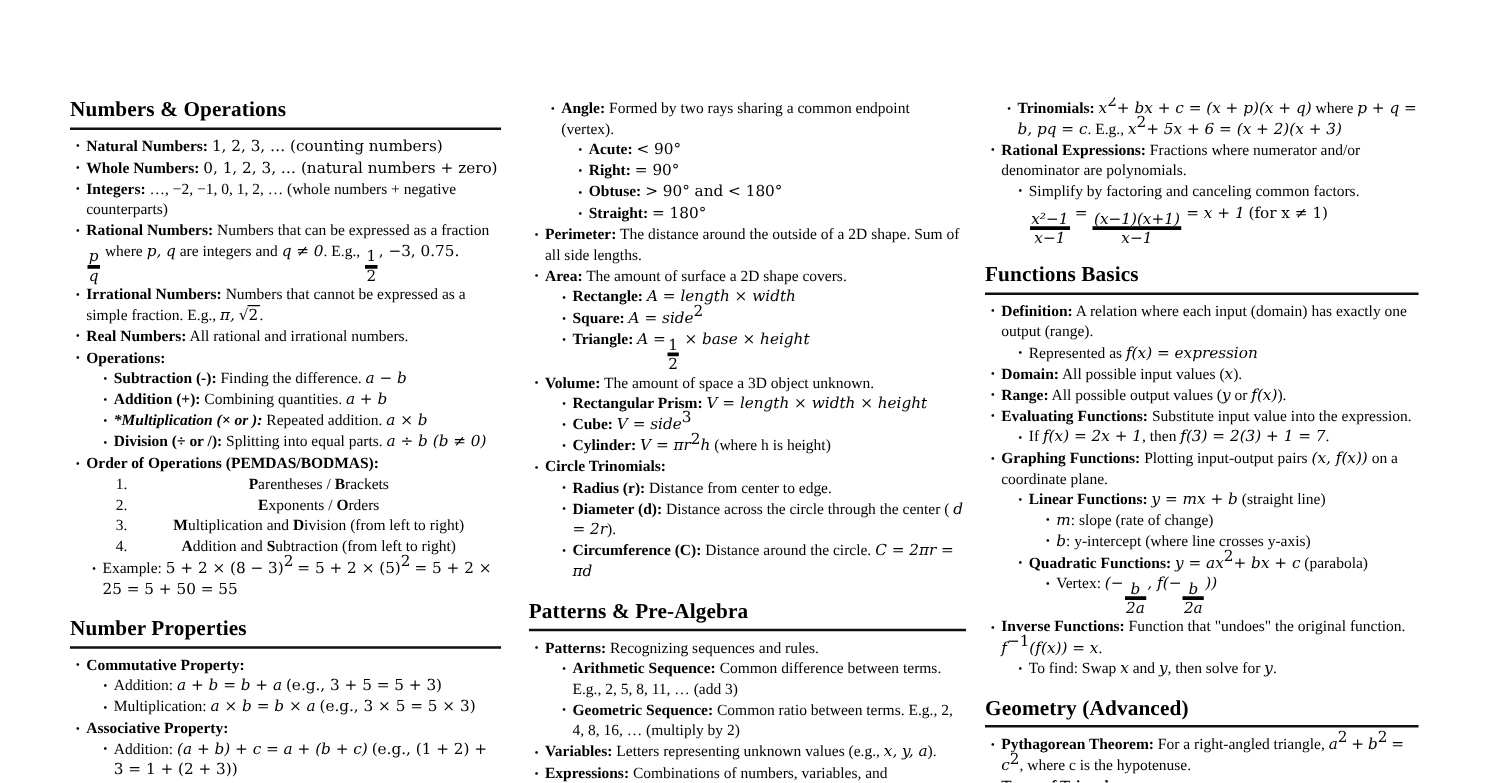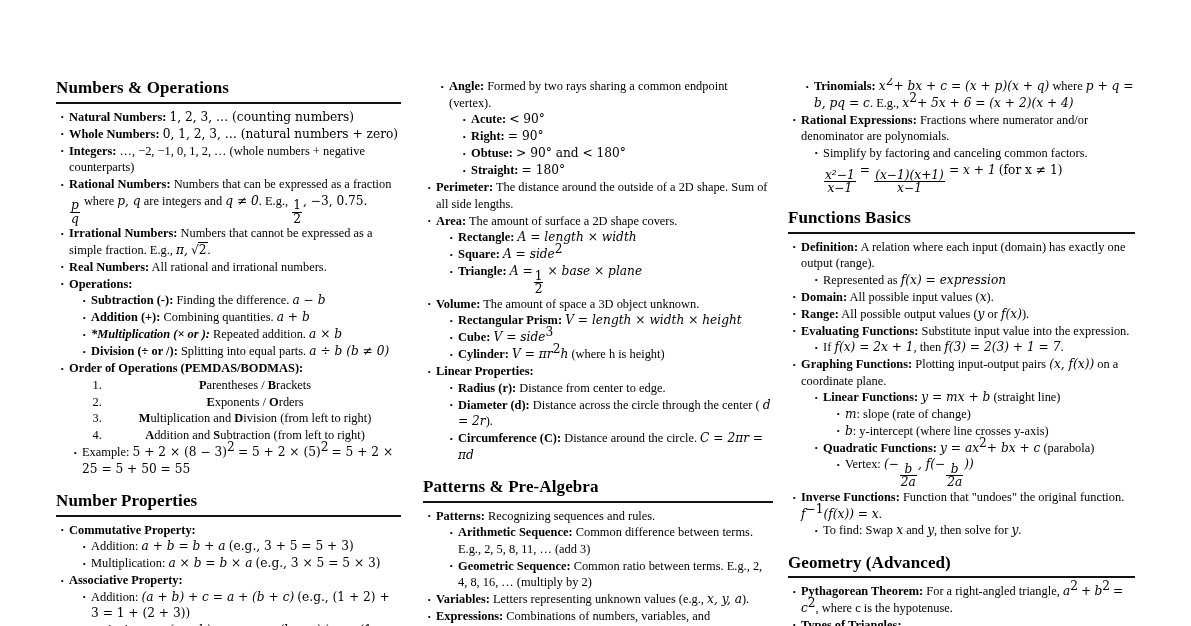--- a/index.html
+++ b/index.html
@@ -108,21 +108,21 @@
   sup { font-size: 0.72em; vertical-align: super; line-height: 0; }
   .frac {
     display: inline-flex;
     flex-direction: column;
     vertical-align: -0.45em;
     text-align: center;
     font-size: 0.82em;
     line-height: 1.02;
     margin: 0 1px;
   }
-  .frac .num { border-bottom: 1px solid #000000; padding: 0 1px; }
+  .frac .num { border-bottom: 3px solid #000000; padding: 0 1px; }
   .frac .den { padding: 0 1px; }
   .sqrt {
     border-top: 1px solid #000;
     padding: 0 1px 0 1px;
     margin-left: -1px;
   }
 </style>
 </head>
 <body>
 
@@ -296,21 +296,21 @@
               <li class="item">
                 <span class="b">Square:</span>
                 <span class="m">A = side</span><sup class="mr">2</sup>
               </li>
               <li class="item">
                 <span class="b">Triangle:</span>
                 <span class="m">A =</span><span class="frac">
                     <span class="num mr">1</span>
                     <span class="den mr">2</span>
                   </span>
-                <span class="m">× base × plane</span>
+                <span class="m">× base × height</span>
               </li>
             </ul>
           </li>
           <li class="item">
             <span class="b">Volume:</span>
             <span>The amount of space a 3D object unknown.</span>
             <ul class="lvl2">
               <li class="item">
                 <span class="b">Rectangular Prism:</span>
                 <span class="m">V = length × width × height</span>
@@ -320,21 +320,21 @@
                 <span class="m">V = side</span><sup class="mr">3</sup>
               </li>
               <li class="item">
                 <span class="b">Cylinder:</span>
                 <span class="m">V = πr</span><sup class="mr">2</sup><span class="m">h</span>
                 <span>(where h is height)</span>
               </li>
             </ul>
           </li>
           <li class="item">
-            <span class="b">Linear Properties:</span>
+            <span class="b">Circle Trinomials:</span>
             <ul class="lvl2">
               <li class="item">
                 <span class="b">Radius (r):</span>
                 <span>Distance from center to edge.</span>
               </li>
               <li class="item">
                 <span class="b">Diameter (d):</span>
                 <span>Distance across the circle through the center (</span>
                 <span class="m">d = 2r</span><span>).</span>
               </li>
@@ -382,21 +382,21 @@
 
     <div class="col col-3">
 
       <div class="section" style="margin-top:0;">
         <ul class="lvl1">
           <li class="item" style="margin-left:13px;">
             <span class="b">Trinomials:</span>
             <span class="m">x</span><sup class="mr">2</sup><span class="m">+ bx + c = (x + p)(x + q)</span>
             <span>where</span>
             <span class="m">p + q = b, pq = c</span><span>. E.g.,</span>
-            <span class="m">x</span><sup class="mr">2</sup><span class="m">+ 5x + 6 = (x + 2)(x + 4)</span>
+            <span class="m">x</span><sup class="mr">2</sup><span class="m">+ 5x + 6 = (x + 2)(x + 3)</span>
           </li>
           <li class="item">
             <span class="b">Rational Expressions:</span>
             <span>Fractions where numerator and/or denominator are polynomials.</span>
             <ul class="lvl2">
               <li class="item">
                 <span>Simplify by factoring and canceling common factors.</span>
                 <div style="margin-top:1px;">
                   <span class="frac">
                       <span class="num m">x²−1</span>

